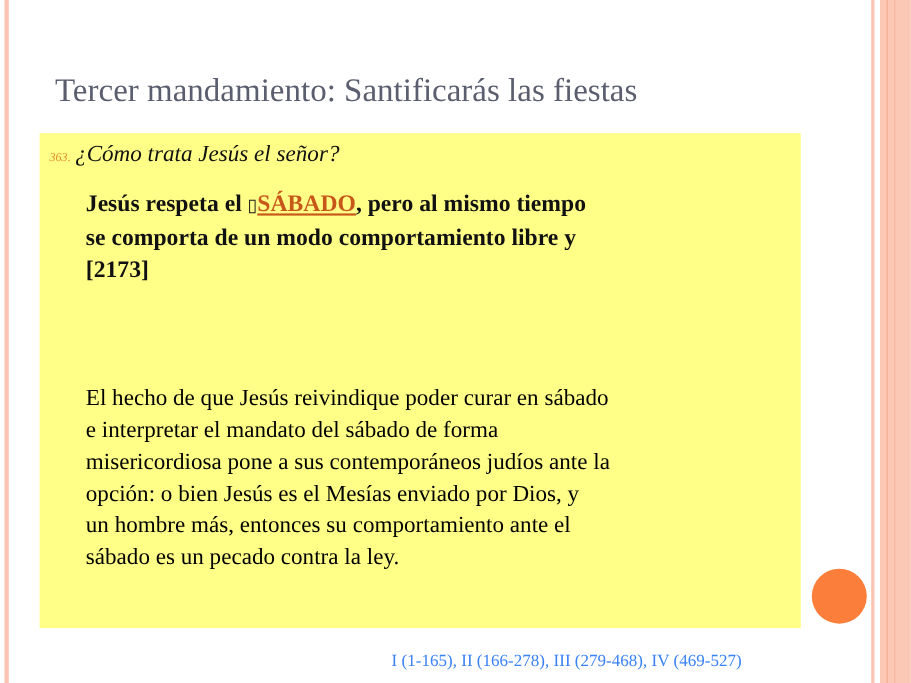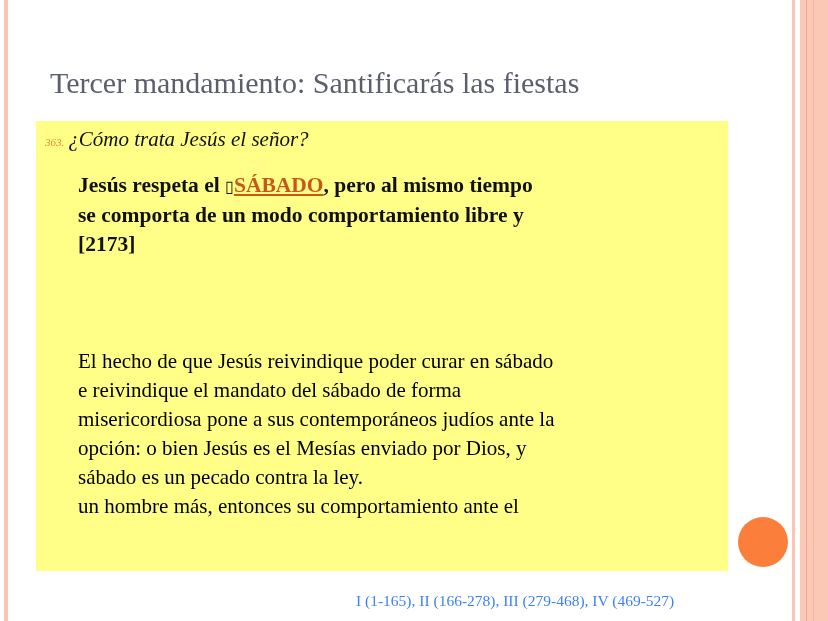--- a/index.html
+++ b/index.html
@@ -69,23 +69,23 @@
   </div>
 
   <div class="answer-bold">
     <span class="line"><span>Jesús respeta el </span><span style="font-weight:normal;font-size:16px;">▯</span><a class="link">SÁBADO</a><span>, pero al mismo tiempo</span></span>
     <span class="line">se comporta de un modo comportamiento libre y</span>
     <span class="line">[2173]</span>
   </div>
 
   <div class="answer-plain">
     <span class="line">El hecho de que Jesús reivindique poder curar en sábado</span>
-    <span class="line">e reivindique el mandato del sábado de forma</span>
+    <span class="line">e interpretar el mandato del sábado de forma</span>
     <span class="line">misericordiosa pone a sus contemporáneos judíos ante la</span>
     <span class="line">opción: o bien Jesús es el Mesías enviado por Dios, y</span>
+    <span class="line">un hombre más, entonces su comportamiento ante el</span>
     <span class="line">sábado es un pecado contra la ley.</span>
-    <span class="line">un hombre más, entonces su comportamiento ante el</span>
   </div>
 </div>
 
 <div class="orange-dot"></div>
 
 <div class="footer">I (1-165), II (166-278), III (279-468), IV (469-527)</div>
 
 </body></html>

